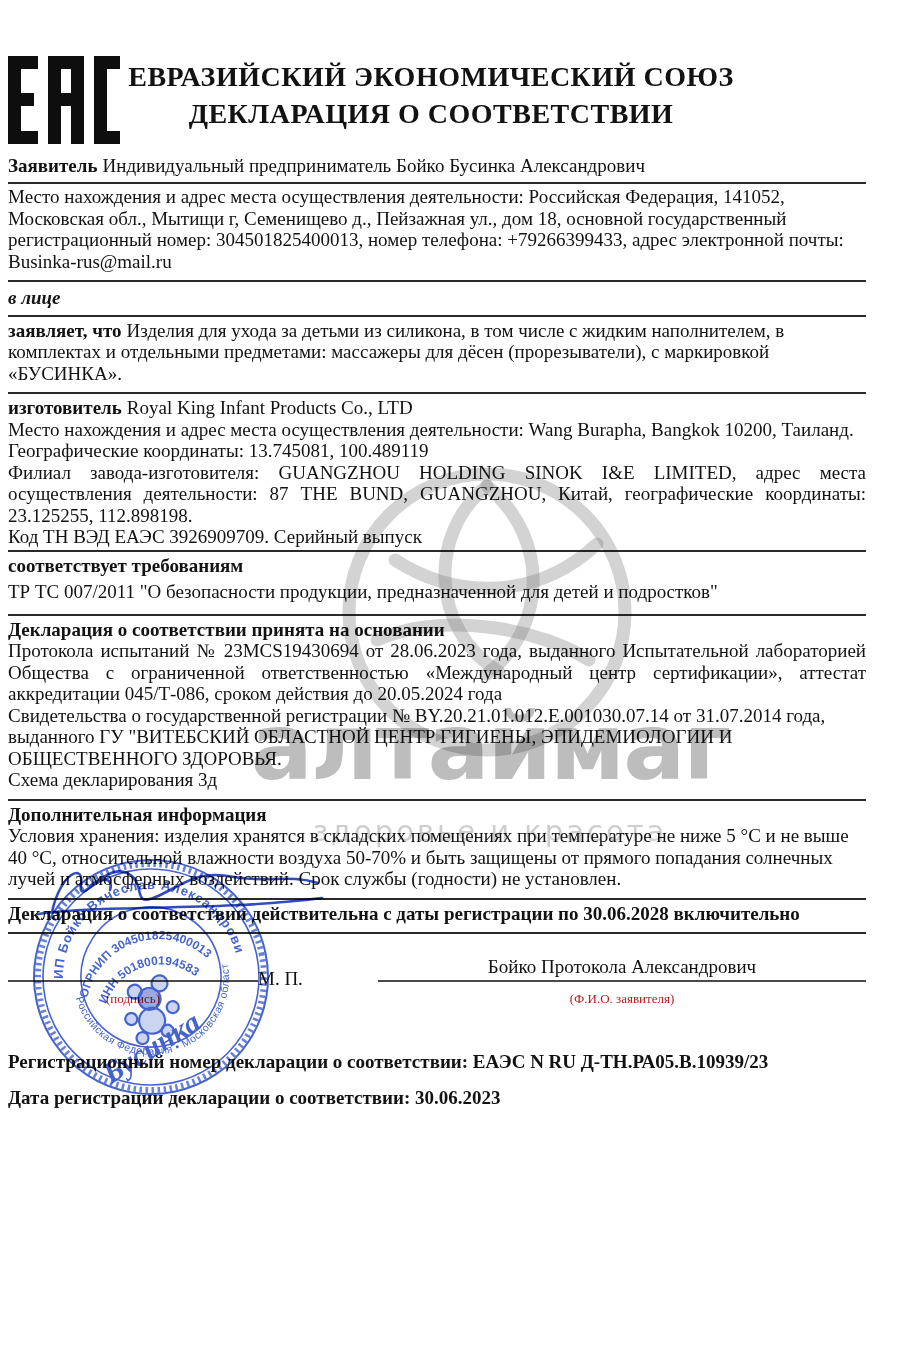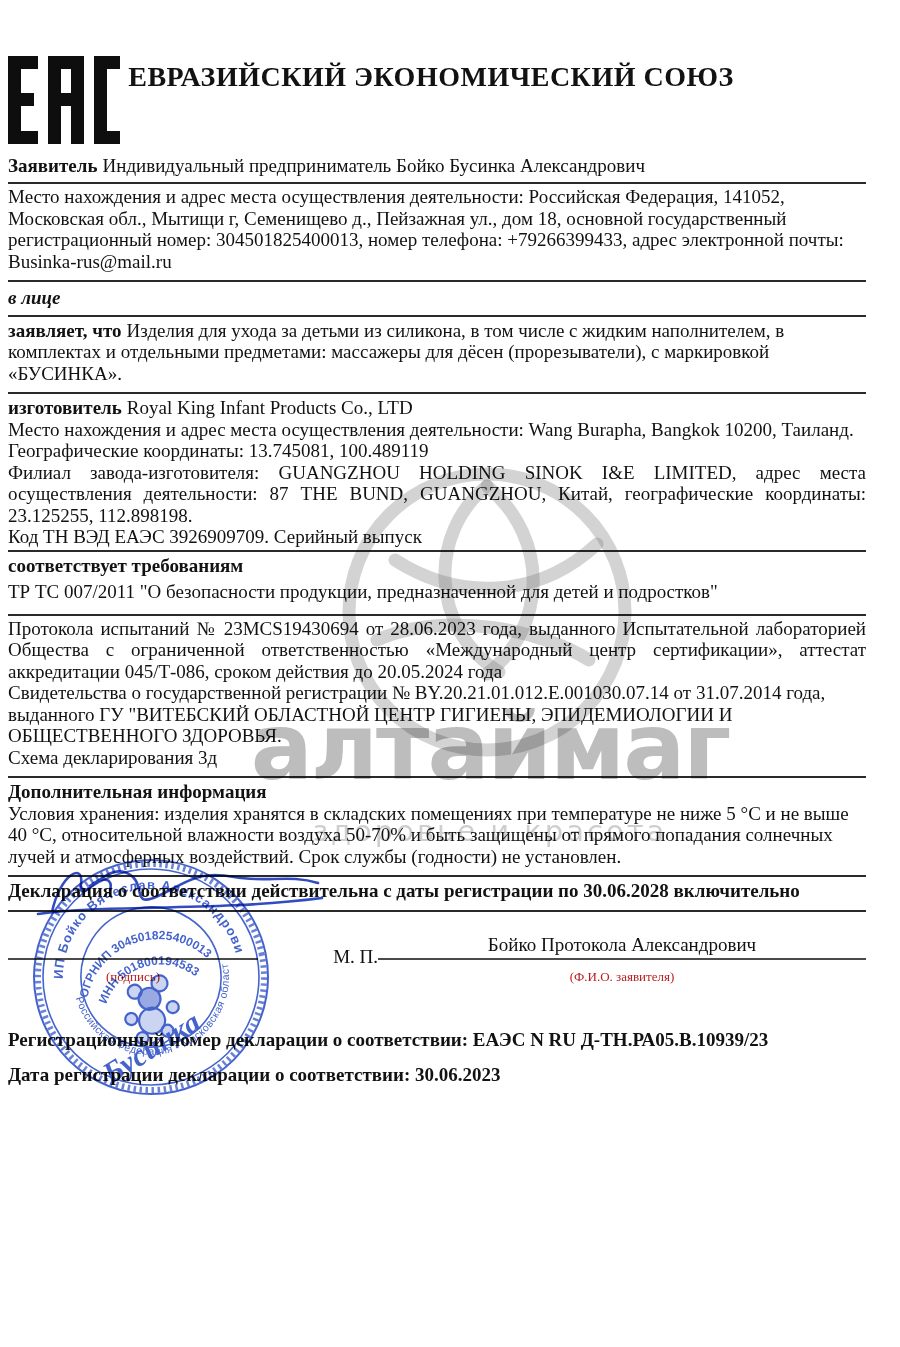--- a/index.html
+++ b/index.html
@@ -15,21 +15,21 @@
   .eac{flex:0 0 118px;}
   .titles{flex:1;text-align:center;padding-right:130px;margin-top:2px;}
   .t1,.t2{font-weight:700;font-size:28px;line-height:37px;letter-spacing:.5px;}
   .sect{margin:0;}
   .mt3{margin-top:3px;} .mt5{margin-top:5px;}
   .pb6{padding-bottom:6px;} .pb9{padding-bottom:9px;}
   .applicant{margin-top:6px;padding-bottom:4px;}
   .vlice{padding:3px 0 4px 0;font-style:italic;}
   .sigrow{display:flex;margin-top:20px;}
   .sig-left{flex:0 0 250px;}
-  .sig-mid{flex:0 0 120px;text-align:right;padding-top:14px;}
+  .sig-mid{flex:0 0 120px;text-align:left;padding-top:14px;}
   .sig-right{flex:1;}
   .sigline{border-bottom:2px solid #4a4a4a;height:26px;}
   .cap{font-size:13px;line-height:17px;text-align:center;color:#b91c1c;margin-top:8px;}
   .name{text-align:center;line-height:26px;}
   .nameline{border-top:2px solid #4a4a4a;}
   .footer-line{font-weight:700;margin-top:44px;}
   .footer-line2{font-weight:700;margin-top:14px;}
   
   .wm{position:absolute;z-index:2;pointer-events:none;mix-blend-mode:multiply;}
   .wm-word{left:180px;top:698px;width:620px;text-align:center;
@@ -70,20 +70,21 @@
             <rect x="40" y="0" width="36" height="13"></rect>
             <rect x="40" y="37" width="36" height="13"></rect>
             <rect x="86" y="0" width="13" height="88"></rect>
             <rect x="86" y="0" width="26" height="13"></rect>
             <rect x="86" y="75" width="26" height="13"></rect>
           </g>
         </svg>
       </div>
       <div class="titles">
         <div class="t1">ЕВРАЗИЙСКИЙ ЭКОНОМИЧЕСКИЙ СОЮЗ</div>
+        <div class="t2">ДЕКЛАРАЦИЯ О СООТВЕТСТВИИ</div>
       </div>
     </div>
 
     <div class="sect applicant">
       <span class="lbl">Заявитель</span><span>Индивидуальный предприниматель Бойко Бусинка Александрович</span>
     </div>
     <div class="rule"></div>
 
     <div class="sect pb6">Место нахождения и адрес места осуществления деятельности: Российская Федерация, 141052, Московская обл., Мытищи г, Семенищево д., Пейзажная ул., дом 18, основной государственный регистрационный номер: 304501825400013, номер телефона: +79266399433, адрес электронной почты: Businka-rus@mail.ru</div>
     <div class="rule"></div>
@@ -102,20 +103,21 @@
     <div class="sect">Место нахождения и адрес места осуществления деятельности: Wang Burapha, Bangkok 10200, Таиланд.</div>
     <div class="sect">Географические координаты: 13.745081, 100.489119</div>
     <div class="sect just">Филиал завода-изготовителя: GUANGZHOU HOLDING SINOK I&amp;E LIMITED, адрес места осуществления деятельности: 87 THE BUND, GUANGZHOU, Китай, географические координаты: 23.125255, 112.898198.</div>
     <div class="sect">Код ТН ВЭД ЕАЭС 3926909709. Серийный выпуск</div>
     <div class="rule"></div>
 
     <div class="sect b mt3">соответствует требованиям</div>
     <div class="sect mt5 pb9">ТР ТС 007/2011 "О безопасности продукции, предназначенной для детей и подростков"</div>
     <div class="rule"></div>
 
+    <div class="sect b mt3">Декларация о соответствии принята на основании</div>
     <div class="sect just">Протокола испытаний № 23MCS19430694 от 28.06.2023 года, выданного Испытательной лабораторией Общества с ограниченной ответственностью «Международный центр сертификации», аттестат аккредитации 045/Т-086, сроком действия до 20.05.2024 года</div>
     <div class="sect">Свидетельства о государственной регистрации № BY.20.21.01.012.Е.001030.07.14 от 31.07.2014 года, выданного ГУ "ВИТЕБСКИЙ ОБЛАСТНОЙ ЦЕНТР ГИГИЕНЫ, ЭПИДЕМИОЛОГИИ И ОБЩЕСТВЕННОГО ЗДОРОВЬЯ.</div>
     <div class="sect pb6">Схема декларирования 3д</div>
     <div class="rule"></div>
 
     <div class="sect b mt3">Дополнительная информация</div>
     <div class="sect pb6">Условия хранения: изделия хранятся в складских помещениях при температуре не ниже 5 °C и не выше 40 °C, относительной влажности воздуха 50-70% и быть защищены от прямого попадания солнечных лучей и атмосферных воздействий. Срок службы (годности) не установлен.</div>
     <div class="rule"></div>
 
     <div class="sect b mt3 pb6">Декларация о соответствии действительна с даты регистрации по 30.06.2028 включительно</div>

